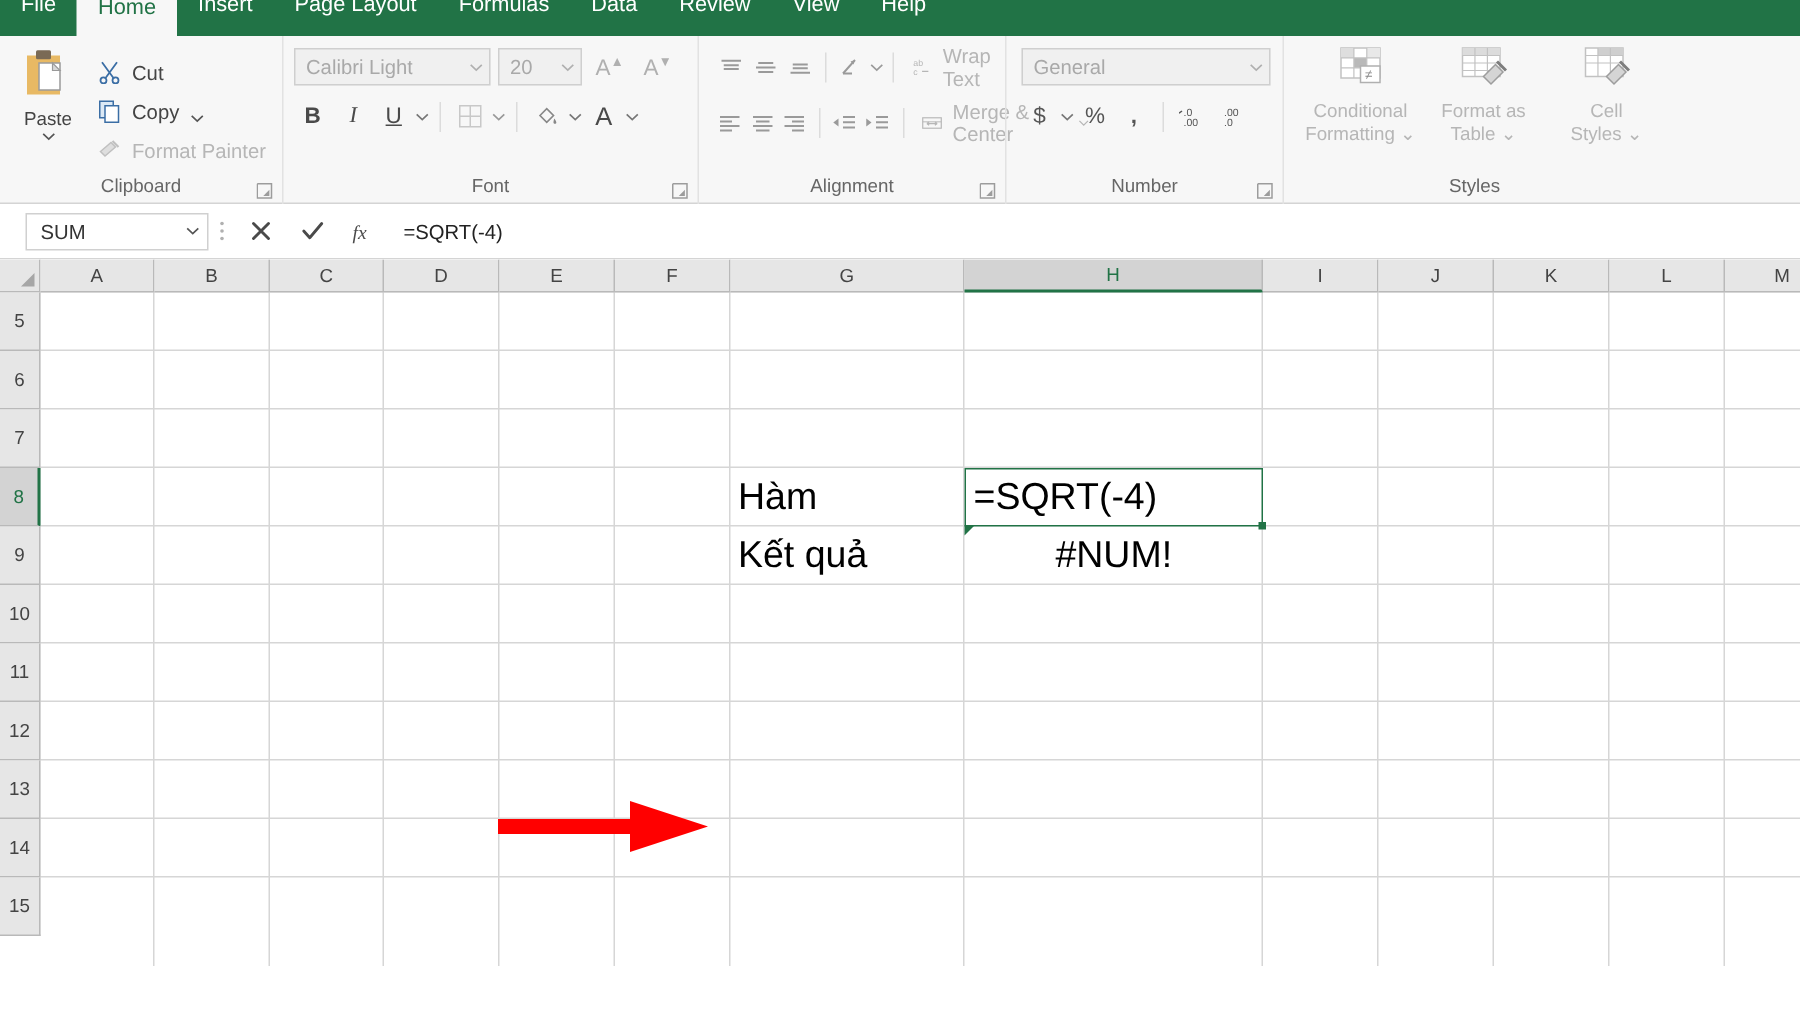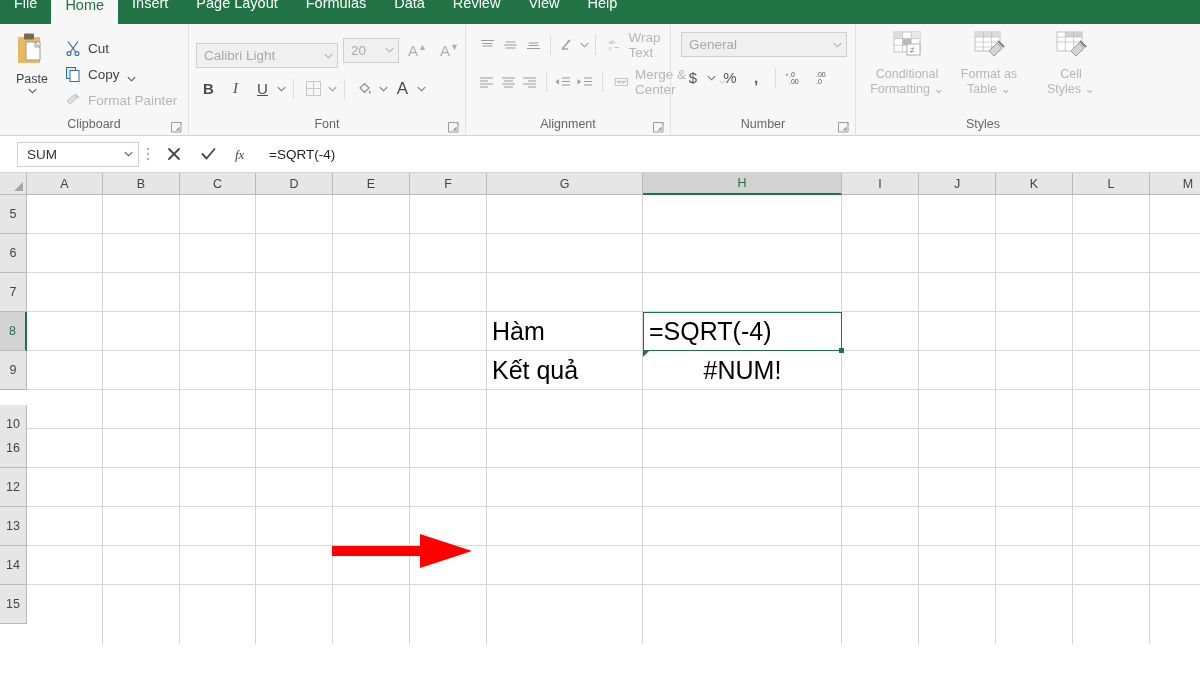--- a/index.html
+++ b/index.html
@@ -93,21 +93,21 @@
   .clip-item.disabled { color: #b6b6b6; }
 
   
   #g-font { width: 277px; }
   .fontrow1 { display: flex; align-items: center; gap: 5px; padding-top: 2px; }
   .combo {
     height: 25px; border: 1px solid #cfcfcf; background: #f0f0f0;
     display: flex; align-items: center; justify-content: space-between;
     padding: 0 4px 0 7px; font-size: 13.5px; color: #a9a9a9; cursor: default;
   }
-  #font-name-combo { width: 142px; margin-top: 11px; }
+  #font-name-combo { width: 131px; }
   #font-size-combo { width: 56px; }
   .combo .cv { overflow: hidden; white-space: nowrap; }
   .growshrink { width: 27px; text-align: center; font-size: 15px; color: #b0b0b0; cursor: default; }
   .fontrow2 { display: flex; align-items: center; gap: 2px; padding-top: 8px; }
   .fbtn { width: 25px; height: 25px; display: flex; align-items: center; justify-content: center;
           font-size: 15px; color: #4a4a4a; cursor: default; }
   .fbtn.dim { color: #c0c0c0; }
   .sep { width: 1px; height: 20px; background: #dcdcdc; margin: 0 5px; }
   .mini-chev { width: 9px; height: 20px; display:flex; align-items:center; justify-content:center; cursor:default; }
 
@@ -618,25 +618,25 @@
       </div>
       <div class="rowh" style="top: 78px; height: 39px;">
         <span>7</span>
       </div>
       <div class="rowh sel" style="top: 117px; height: 39px;">
         <span>8</span>
       </div>
       <div class="rowh" style="top: 156px; height: 39px;">
         <span>9</span>
       </div>
-      <div class="rowh" style="top: 210px; height: 39px;">
+      <div class="rowh" style="top: 195px; height: 39px;">
         <span>10</span>
       </div>
       <div class="rowh" style="top: 234px; height: 39px;">
-        <span>16</span>
+        <span>11</span>
       </div>
       <div class="rowh" style="top: 273px; height: 39px;">
         <span>12</span>
       </div>
       <div class="rowh" style="top: 312px; height: 39px;">
         <span>13</span>
       </div>
       <div class="rowh" style="top: 351px; height: 39px;">
         <span>14</span>
       </div>

